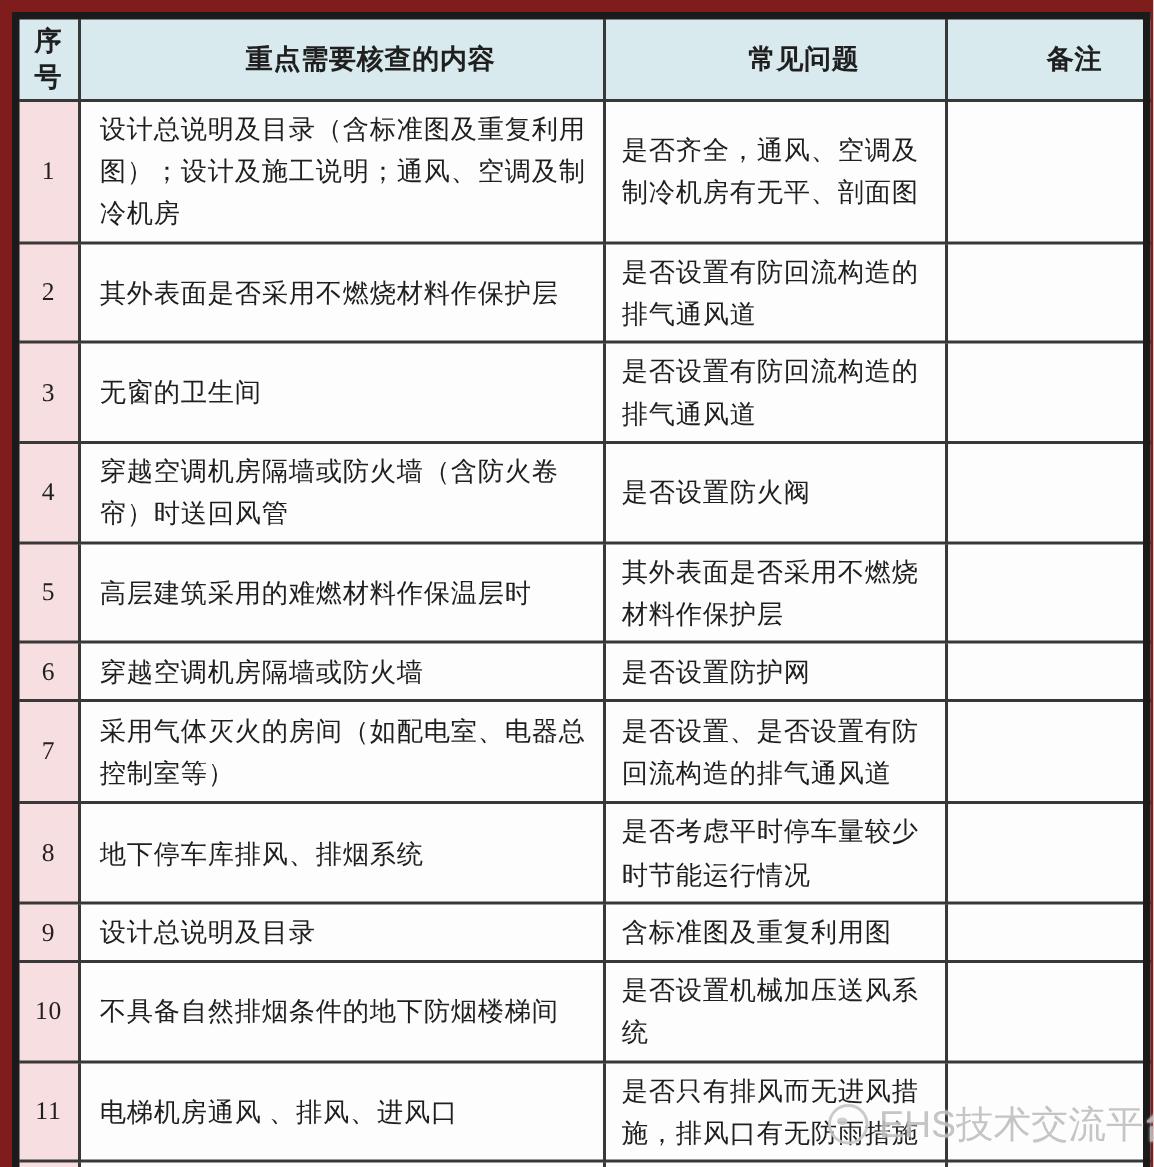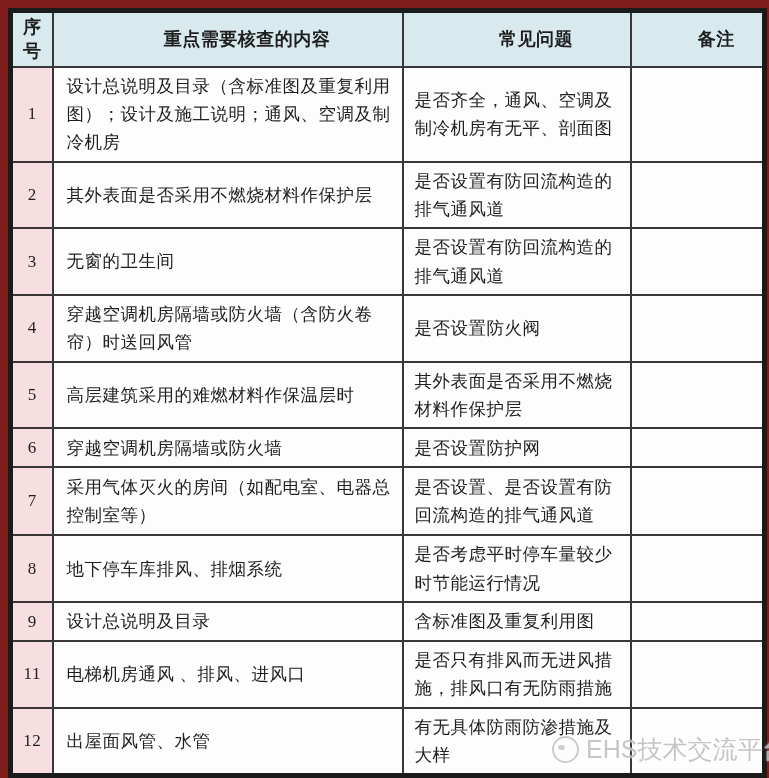--- a/index.html
+++ b/index.html
@@ -193,20 +193,26 @@
           <td class="cell-problem">是否考虑平时停车量较少时节能运行情况</td>
           <td class="cell-remark"></td>
         </tr>
         <tr>
           <td class="cell-no">9</td>
           <td class="cell-content">设计总说明及目录</td>
           <td class="cell-problem">含标准图及重复利用图</td>
           <td class="cell-remark"></td>
         </tr>
         <tr>
+          <td class="cell-no">10</td>
+          <td class="cell-content">不具备自然排烟条件的地下防烟楼梯间</td>
+          <td class="cell-problem">是否设置机械加压送风系统</td>
+          <td class="cell-remark"></td>
+        </tr>
+        <tr>
           <td class="cell-no">11</td>
           <td class="cell-content">电梯机房通风 、排风、进风口</td>
           <td class="cell-problem">是否只有排风而无进风措施，排风口有无防雨措施</td>
           <td class="cell-remark"></td>
         </tr>
         <tr>
           <td class="cell-no">12</td>
           <td class="cell-content">出屋面风管、水管</td>
           <td class="cell-problem">有无具体防雨防渗措施及大样</td>
           <td class="cell-remark"></td>

